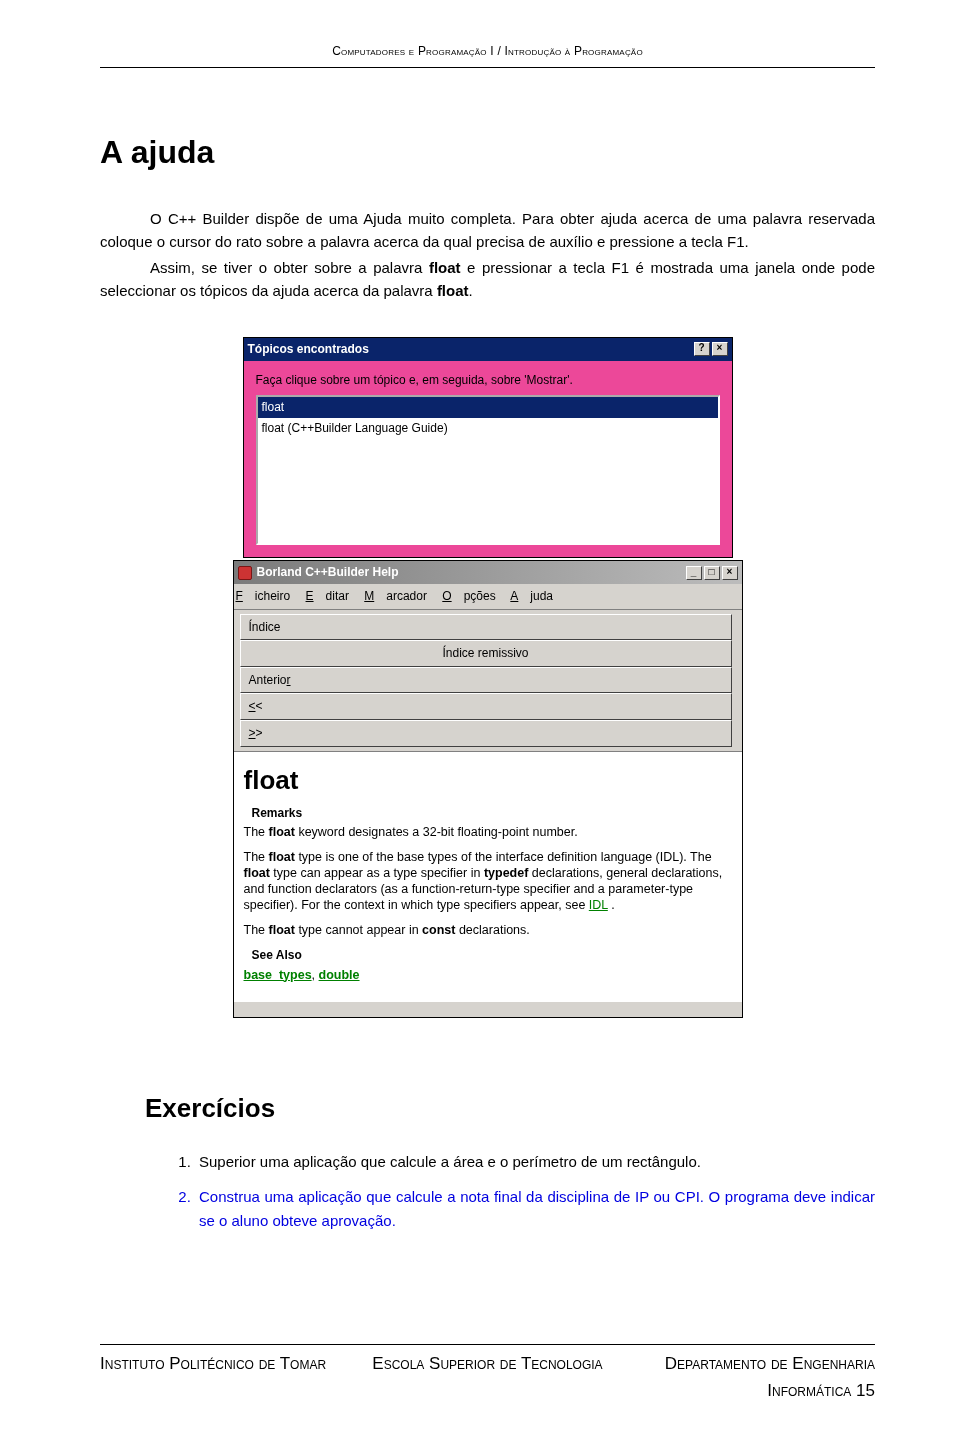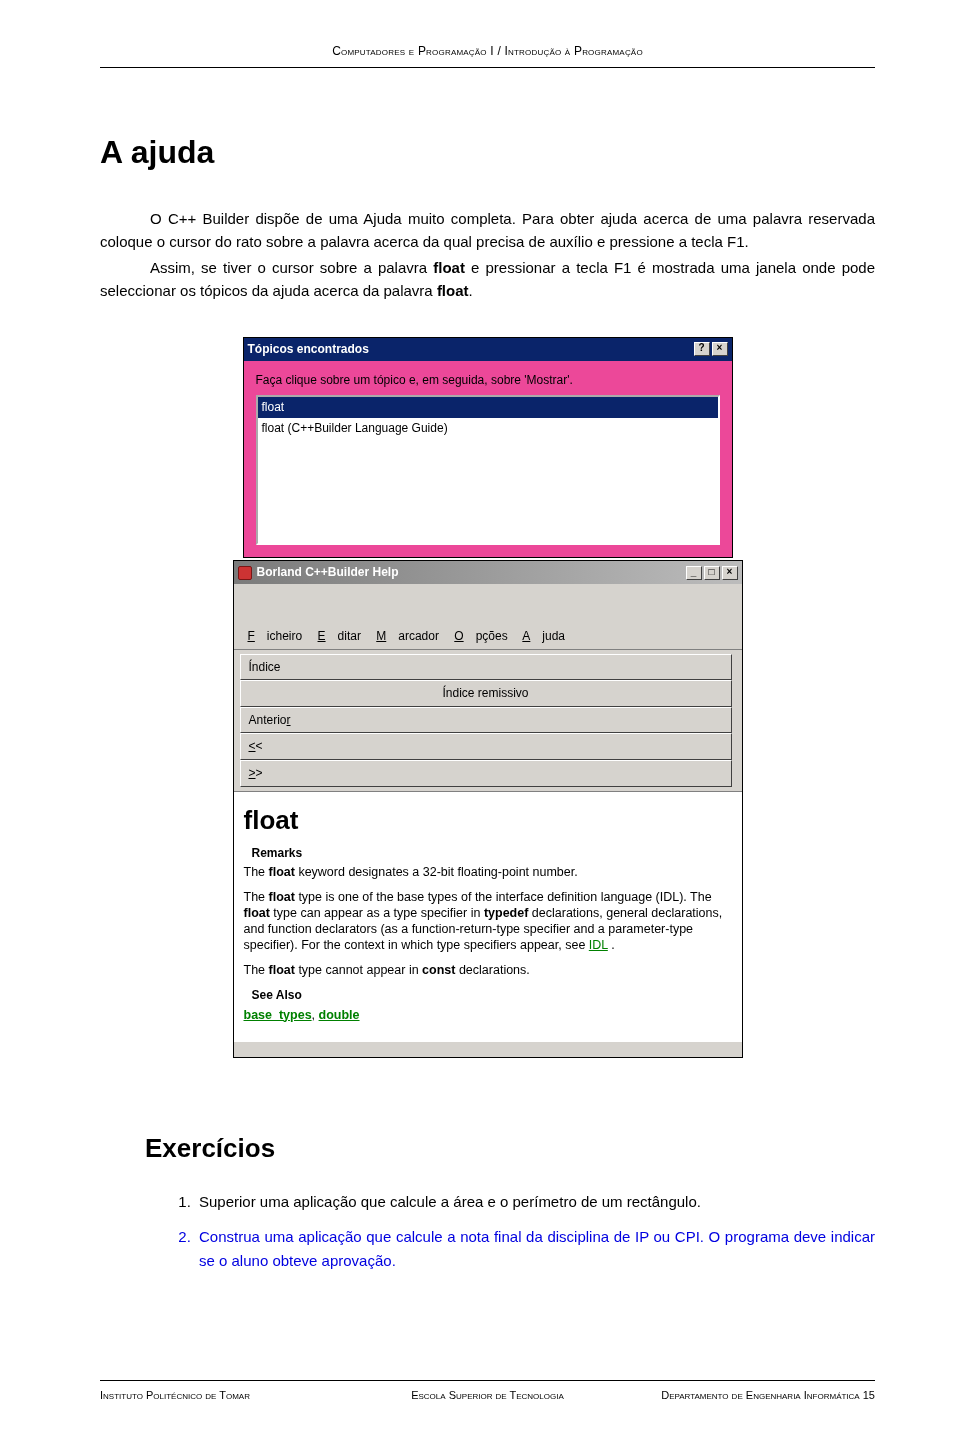--- a/index.html
+++ b/index.html
@@ -75,21 +75,21 @@
     font-family: Tahoma, Arial, sans-serif; font-size:12px;
   }
   .hw-title{
     display:flex;align-items:center;background:linear-gradient(to right,#7b7b7b,#bcbcbc);
     color:#d6d3ce;padding:2px 4px;font-weight:bold;
   }
   .hw-title .icon{width:14px;height:14px;border:1px solid #7a1515;background:#c33;
     margin-right:5px;border-radius:2px;}
   .hw-title .ttl{color:#fff}
   .hw-title .spacer{flex:1}
-  .hw-menu{ padding:3px 14px; border-bottom:1px solid #808080; color:#000;margin-top:40px;}
+  .hw-menu{ padding:3px 2px; border-bottom:1px solid #808080; color:#000;}
   .hw-menu span{ margin-right:12px; }
   .hw-toolbar{
     display:flex; padding:4px 6px; background:#d6d3ce;
     border-bottom:1px solid #808080;
     flex-direction:column;
   }
   .tbarbtn{
     padding:3px 8px; margin-right:4px; background:#d6d3ce;
     border:1px solid #fff; border-right-color:#404040;border-bottom-color:#404040;
     font-size:12px;
@@ -111,38 +111,38 @@
   ol.exlist{ margin-left:95px; padding:0; }
   ol.exlist li{ margin-bottom:12px; padding-left:4px; text-align:justify;}
   ol.exlist li::marker{ font-size:15px; }
   .blue{ color:#0000e0; }
   
   .footer{
     position:absolute; bottom:26px; left:0; right:0;
     padding:0 85px 0 100px;
   }
   .footer .frule{ border:none; border-top:1.5px solid #000; margin-bottom:6px;}
-  .footer-row{ display:flex; font-variant:small-caps; font-size:11px;}
+  .footer-row{ display:flex; font-variant:small-caps; font-size:17px;}
   .footer-row .c1{flex:1}
   .footer-row .c2{flex:1; text-align:center;}
   .footer-row .c3{flex:1; text-align:right;}
 </style>
 </head>
 <body>
 
 <div class="page">
   <div class="header-line">Computadores e Programação I / Introdução à Programação</div>
   <hr class="rule">
 
   <h1 class="title">A ajuda</h1>
 
   <p class="indent para">O C++ Builder dispõe de uma Ajuda muito completa. Para obter ajuda acerca de uma palavra reservada coloque o cursor do rato sobre a palavra acerca da qual precisa de auxílio e pressione a tecla F1.</p>
 
   <p class="indent para">
-    <span>Assim, se tiver o cursor sobre a palavra </span><span class="bold">float</span><span> e pressionar a tecla F1 é mostrada uma janela onde pode seleccionar os tópicos da ajuda acerca da palavra </span><span class="bold">float</span><span>.</span>
+    <span>Assim, se tiver o obter sobre a palavra </span><span class="bold">float</span><span> e pressionar a tecla F1 é mostrada uma janela onde pode seleccionar os tópicos da ajuda acerca da palavra </span><span class="bold">float</span><span>.</span>
   </p>
 
   <div class="shots">
 
     <div class="dlg">
       <div class="dlg-titlebar">
         <span>Tópicos encontrados</span>
         <span class="spacer"></span>
         <span class="tb-btn">?</span>
         <span class="tb-btn">×</span>

